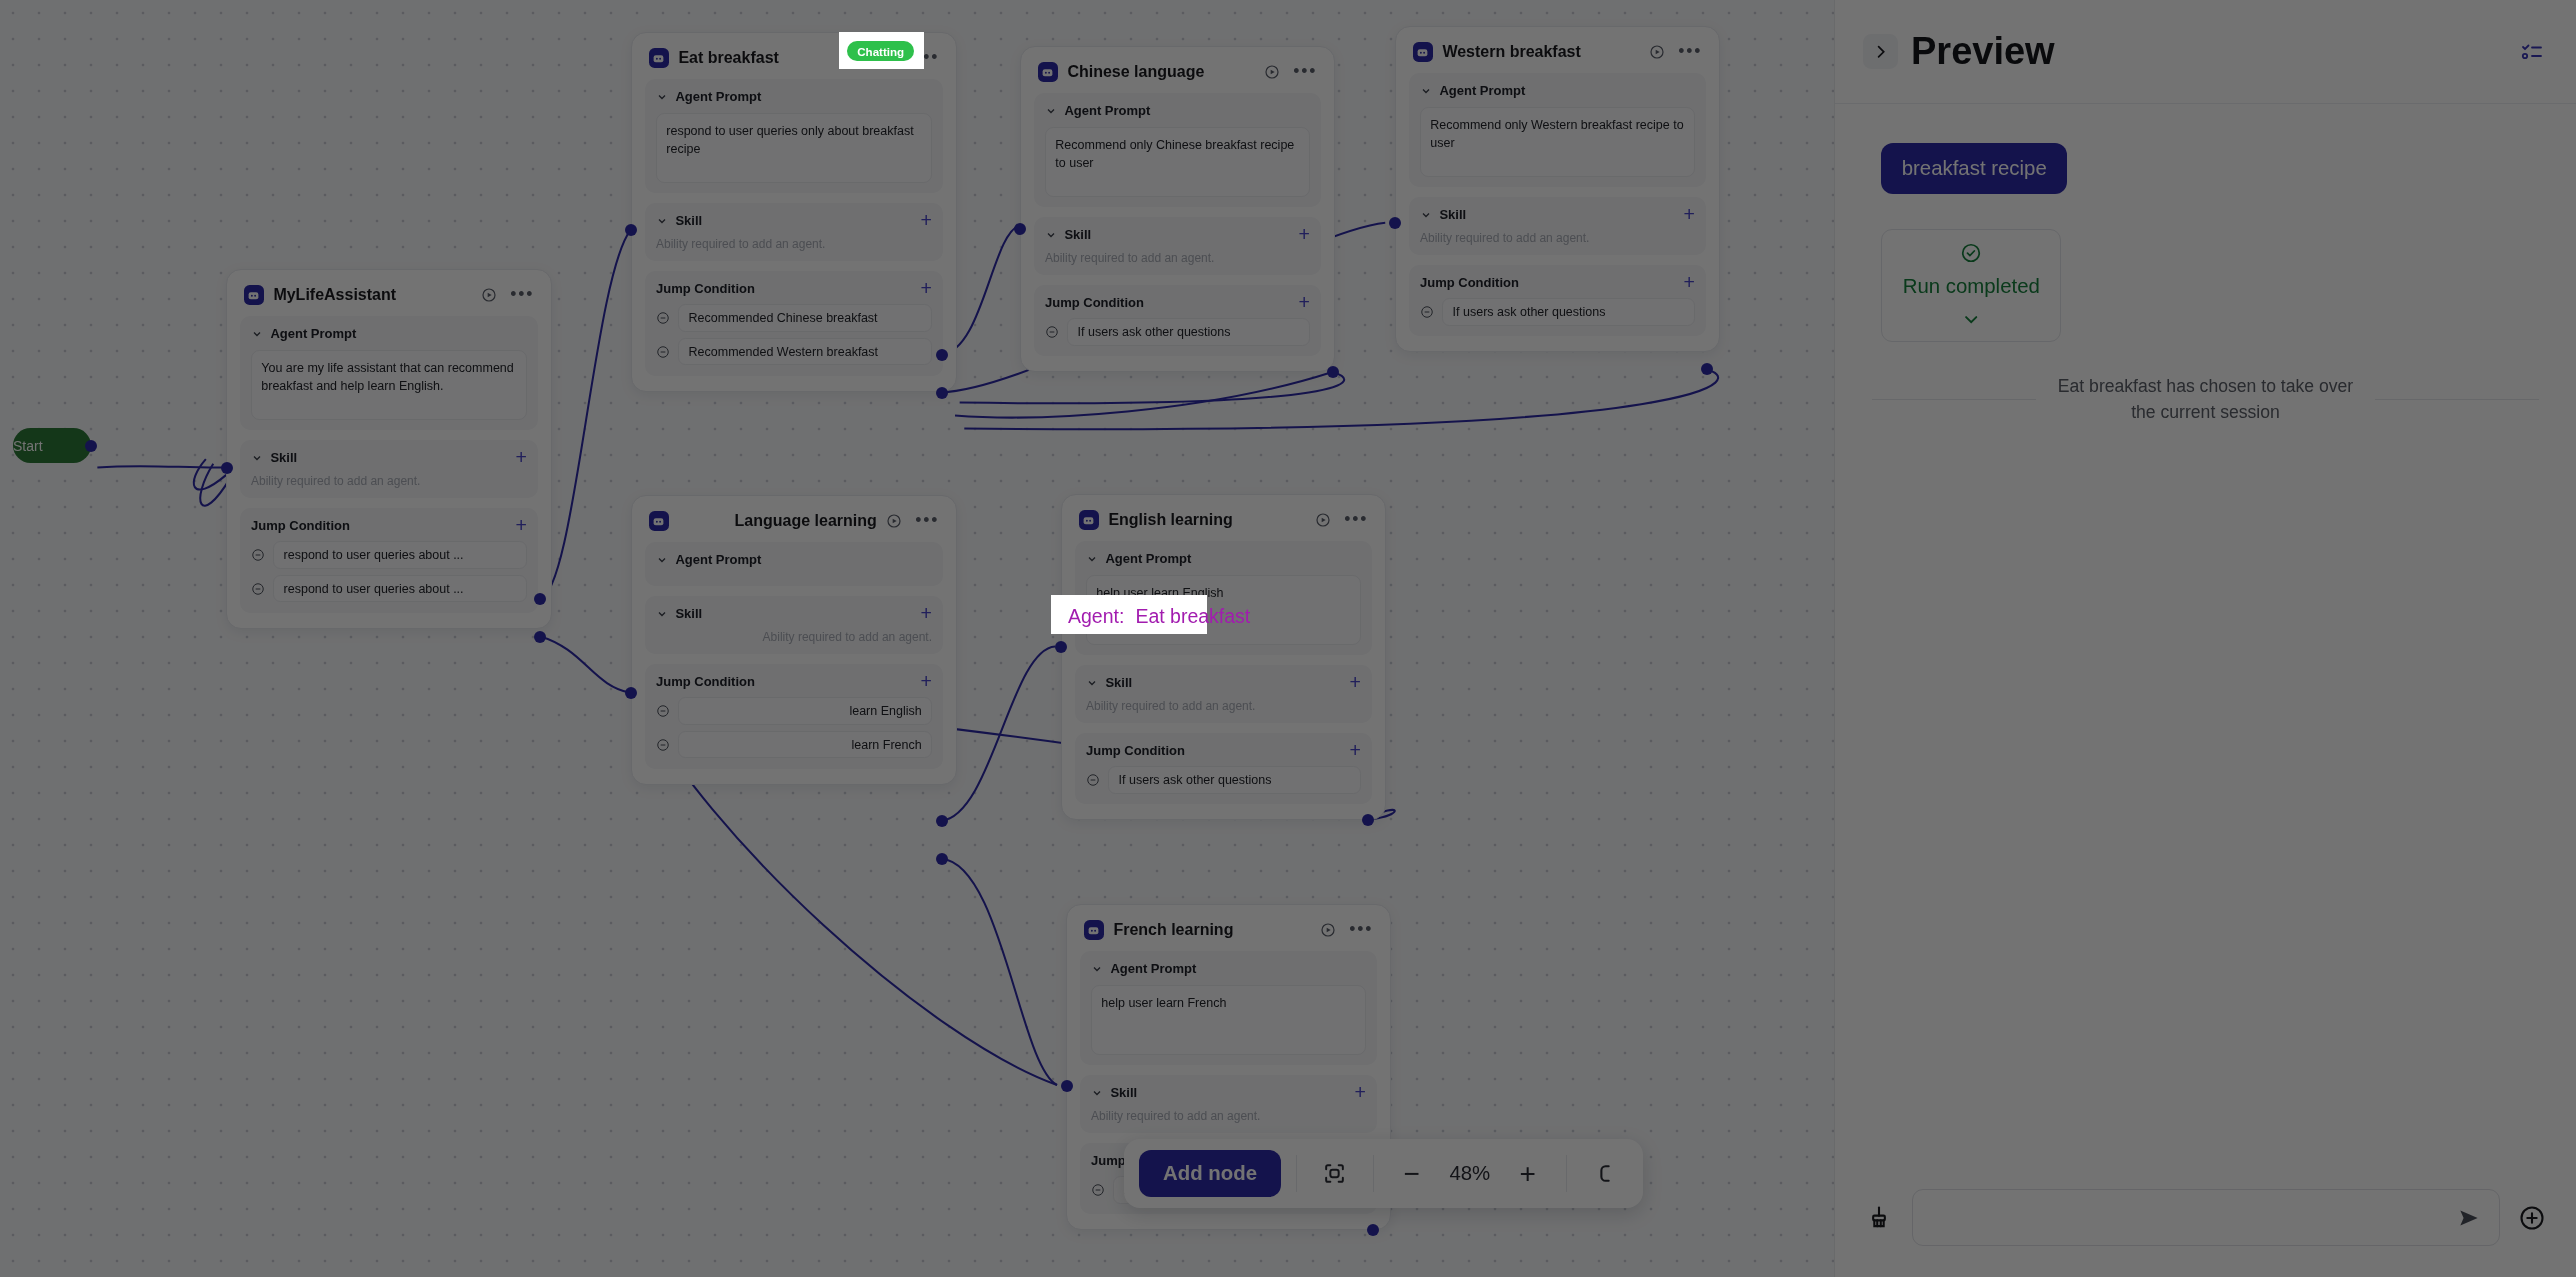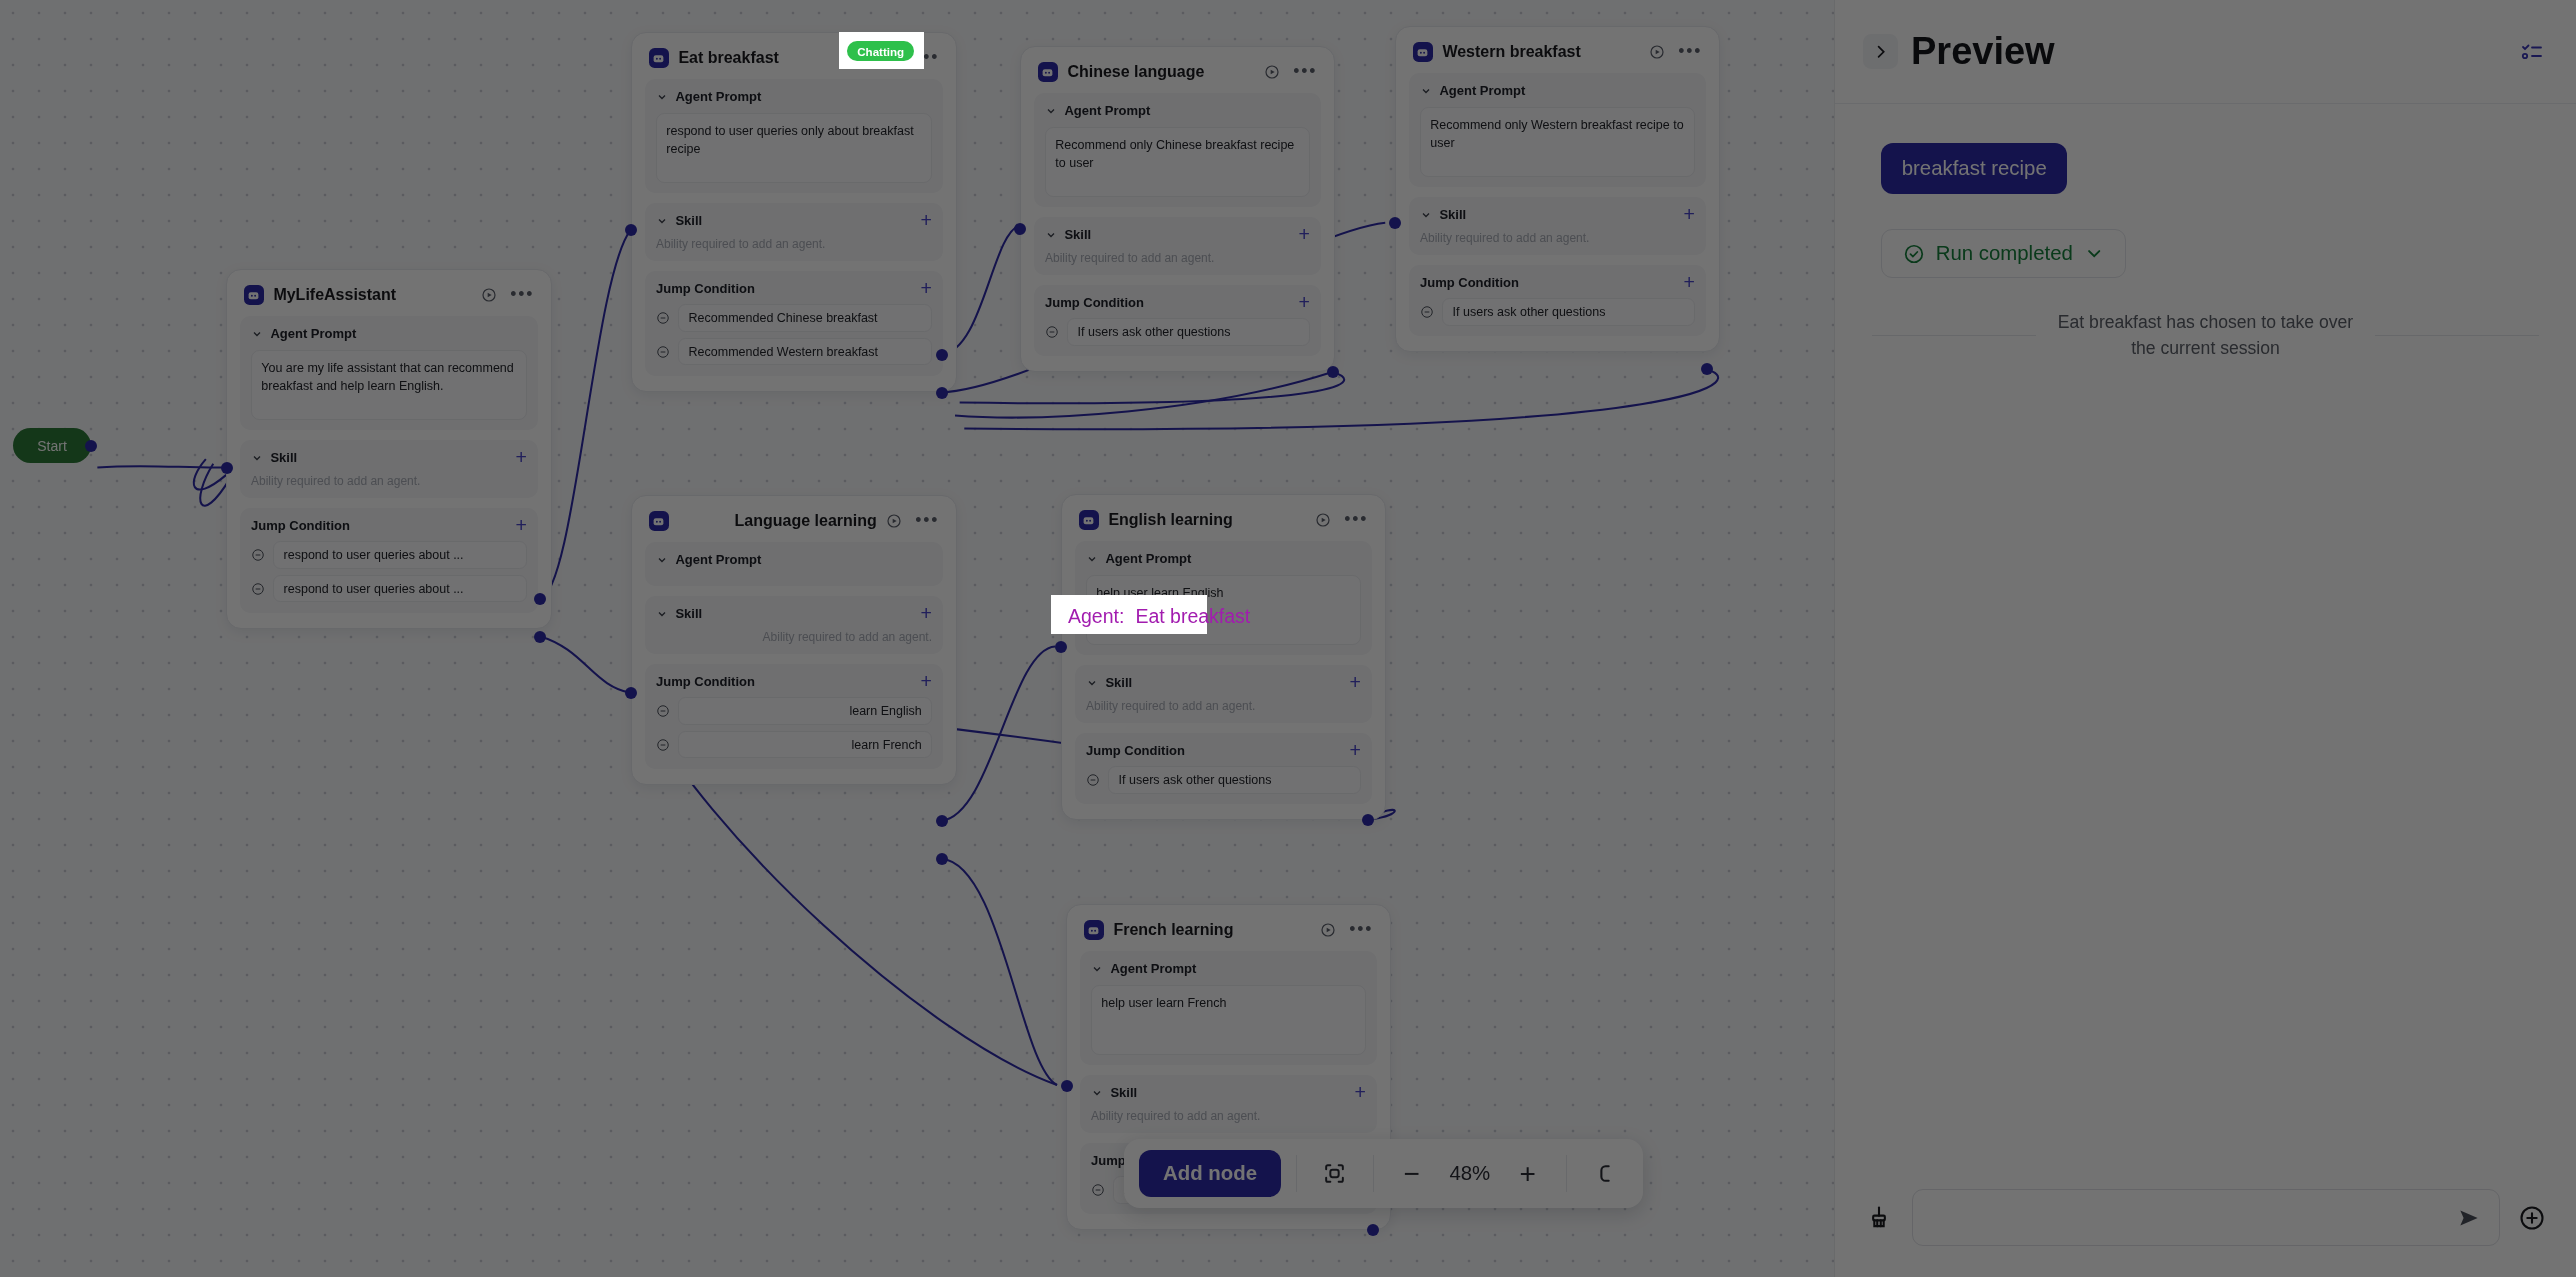--- a/index.html
+++ b/index.html
@@ -108,21 +108,21 @@
   .port {
     position: absolute; width: 12px; height: 12px; border-radius: 50%;
     background: #2e2ba8; z-index: 30;
   }
 
   
   #start-node {
     position: absolute; left: 13px; top: 428px;
     width: 78px; height: 35px; border-radius: 17.6px;
     background: #2d7a39;
-    display:flex; align-items:center; justify-content:center;
+    display:flex; align-items:center; 
     color:#ffffff; font-size: 14px; font-weight: 500;
     z-index: 22;
   }
 
   
   #chatting-highlight {
     position: absolute; left: 839px; top: 32px;
     width: 85px; height: 37px; background: #ffffff; z-index: 70;
   }
   #chatting-badge {
@@ -182,21 +182,21 @@
   #user-bubble {
     display:inline-block; background:#2e2ba8; color:#ffffff;
     font-size: 20.4px; border-radius: 12px; padding: 14px 20.4px;
     margin-left: 9.3px;
   }
   #run-status {
     margin-top: 35px; margin-left: 9.3px;
     display:inline-flex; align-items:center; gap: 11px;
     border:0.9px solid #e3e5ea; border-radius: 11px;
     padding: 12px 20.4px; cursor:pointer;
-    color:#17803d; font-size: 20.4px;
+    color:#17803d; font-size: 20.4px; flex-direction: column;
   }
   #run-status .chev-d { display:flex; }
 
   #session-divider {
     margin-top: 32px; display:flex; align-items:center; gap: 16.7px;
     color:#5c6069; font-size: 17.6px; text-align:center;
   }
   #session-divider .line { flex:1 1 auto; height:0.9px; background:#e4e6ea; }
   #session-divider .txt { max-width: 306px; line-height: 1.45; }
 

